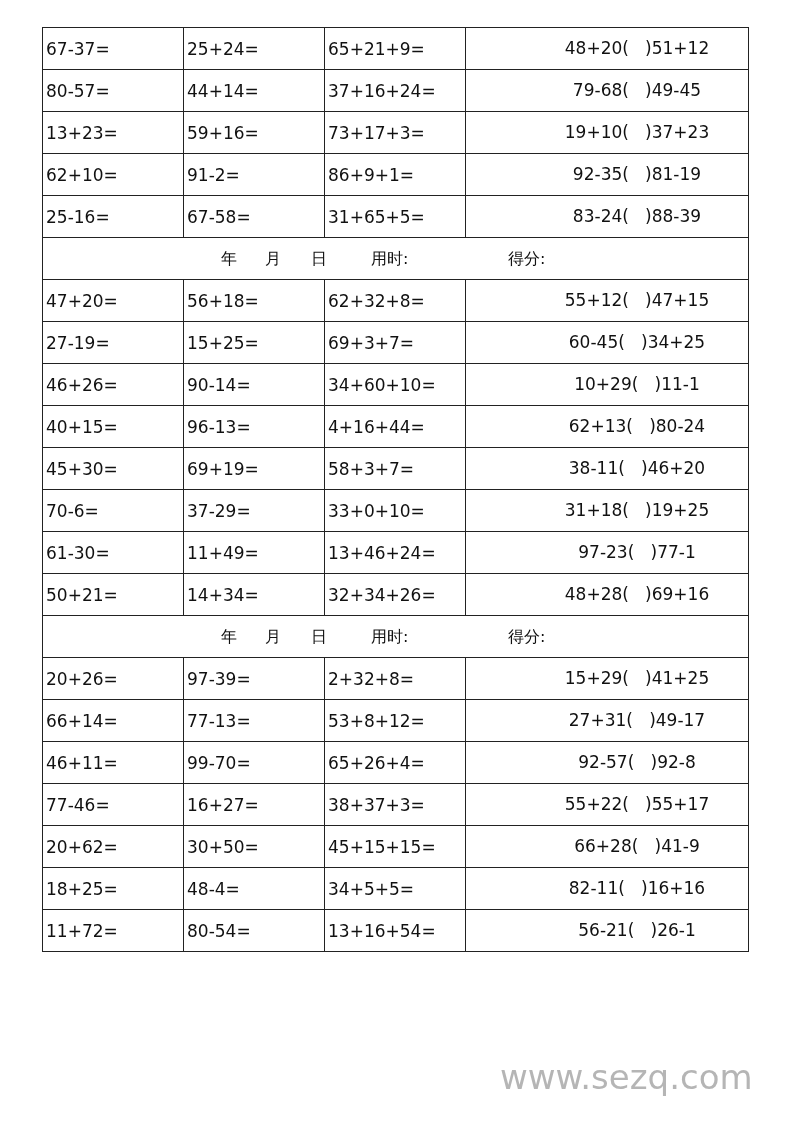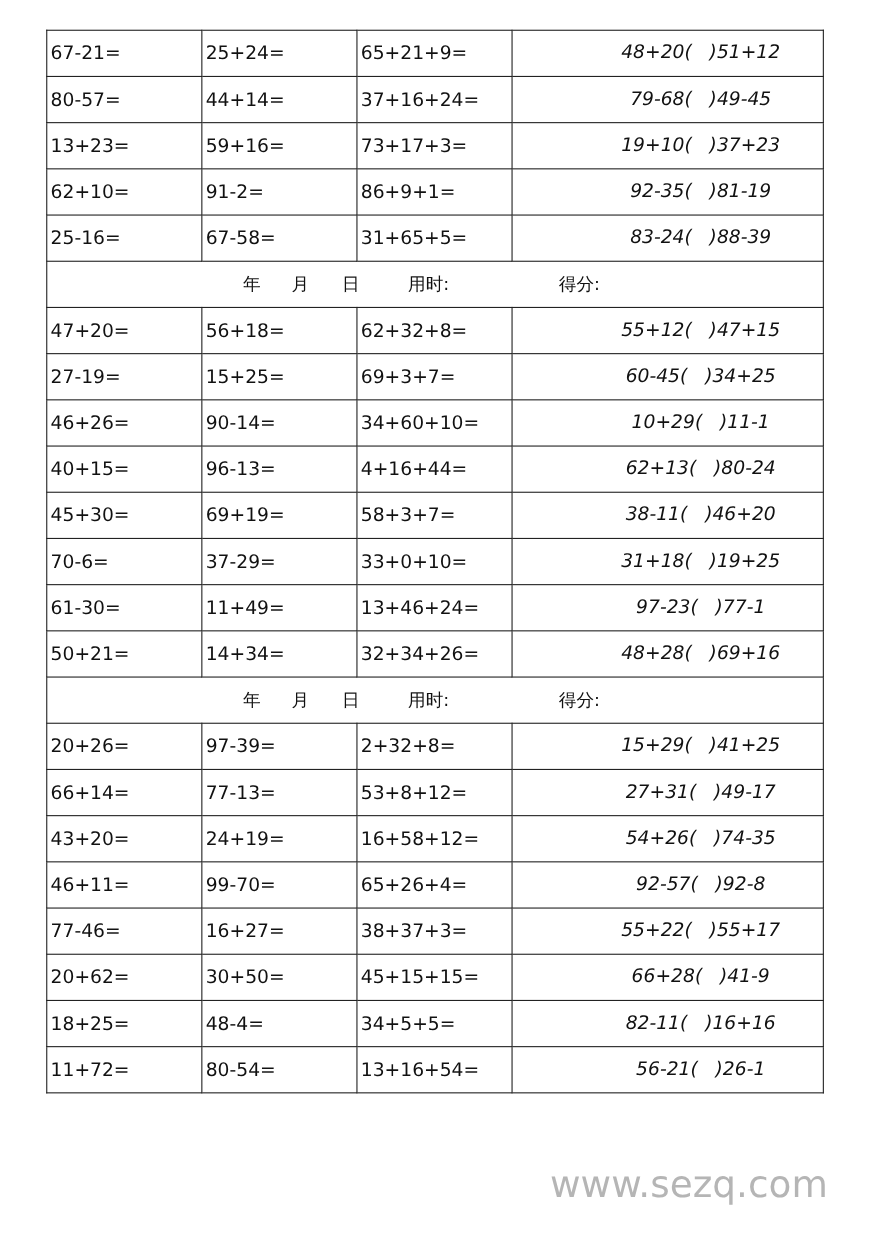--- a/index.html
+++ b/index.html
@@ -3,39 +3,39 @@
 <meta charset="utf-8">
 <style>
   html, body { margin: 0; padding: 0; background: #ffffff; }
   body { width: 800px; height: 1131px; position: relative; overflow: hidden; font-family: "DejaVu Sans", sans-serif; color: #111; }
   #sheet { position: absolute; left: 42px; top: 27px; width: 706px; border-collapse: collapse; table-layout: fixed; }
   #sheet td { border: 1.5px solid #222; height: 42px; padding: 0 0 0 3px; font-size: 17px; white-space: nowrap; overflow: hidden; box-sizing: border-box; }
   #sheet col.c1 { width: 141px; }
   #sheet col.c2 { width: 141px; }
   #sheet col.c3 { width: 141px; }
   #sheet col.c4 { width: 283px; }
-  #sheet td.cmp { text-align: center; padding: 0 0 1px 60px; font-style: italic; }
+  #sheet td.cmp { text-align: center; padding: 0 0 1px 60px; }
   #sheet td.hdr { text-align: left; padding-left: 0; }
   .hdr-inner { position: relative; height: 100%; }
   .hdr-inner span { position: absolute; top: 50%; transform: translateY(-50%); font-size: 16px; }
   .watermark { position: absolute; left: 500px; top: 1057px; font-size: 34px; color: rgba(120,120,120,0.55); font-family: "DejaVu Sans", sans-serif; letter-spacing: 0px; pointer-events: none; }
 </style>
 </head>
 <body>
 
 <table id="sheet">
   <colgroup>
       <col class="c1">
       <col class="c2">
       <col class="c3">
       <col class="c4">
     </colgroup>
   <tbody id="sheet-body">
       <tr>
-        <td>67-21=</td>
+        <td>67-37=</td>
         <td>25+24=</td>
         <td>65+21+9=</td>
         <td class="cmp" style="white-space: pre;">48+20(   )51+12</td>
       </tr>
       <tr>
         <td>80-57=</td>
         <td>44+14=</td>
         <td>37+16+24=</td>
         <td class="cmp" style="white-space: pre;">79-68(   )49-45</td>
       </tr>
@@ -133,26 +133,20 @@
         <td>2+32+8=</td>
         <td class="cmp" style="white-space: pre;">15+29(   )41+25</td>
       </tr>
       <tr>
         <td>66+14=</td>
         <td>77-13=</td>
         <td>53+8+12=</td>
         <td class="cmp" style="white-space: pre;">27+31(   )49-17</td>
       </tr>
       <tr>
-        <td>43+20=</td>
-        <td>24+19=</td>
-        <td>16+58+12=</td>
-        <td class="cmp" style="white-space: pre;">54+26(   )74-35</td>
-      </tr>
-      <tr>
         <td>46+11=</td>
         <td>99-70=</td>
         <td>65+26+4=</td>
         <td class="cmp" style="white-space: pre;">92-57(   )92-8</td>
       </tr>
       <tr>
         <td>77-46=</td>
         <td>16+27=</td>
         <td>38+37+3=</td>
         <td class="cmp" style="white-space: pre;">55+22(   )55+17</td>

